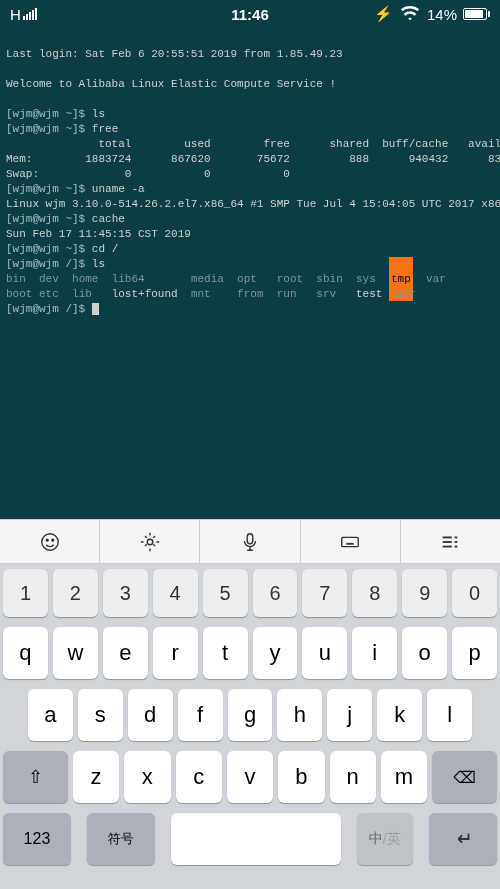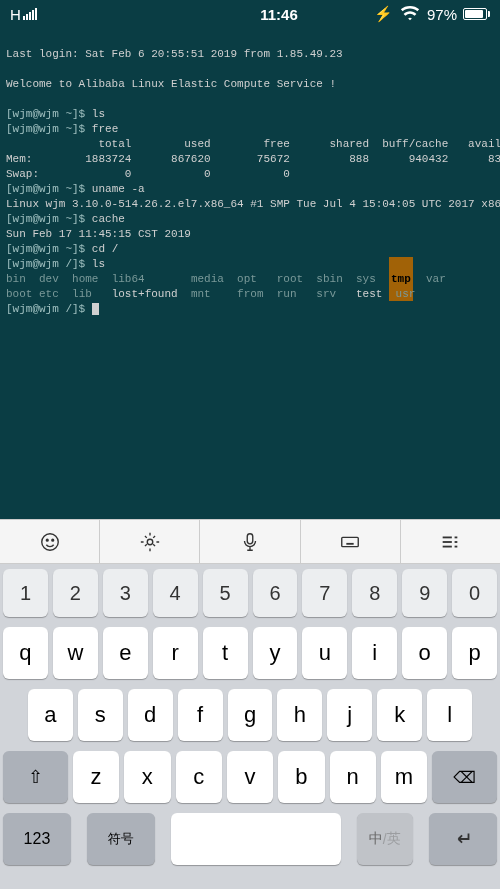--- a/index.html
+++ b/index.html
@@ -15,40 +15,40 @@
       height: 28px;
       display: flex;
       align-items: center;
       justify-content: space-between;
       padding: 0 10px;
       color: white;
       font-family: -apple-system, sans-serif;
       font-size: 15px;
     }
     .status-left { display: flex; align-items: center; gap: 2px; }
-    .status-center { font-weight: 600; position: absolute; left: 50%; transform: translateX(-50%); margin-left: 29px; }
+    .status-center { font-weight: 600; position: absolute; left: 50%; transform: translateX(-50%); }
     .status-right { display: flex; align-items: center; gap: 6px; }
     .signal-bars { display: inline-flex; align-items: flex-end; gap: 1px; height: 12px; }
     .signal-bars span { width: 2px; background: white; display: inline-block; }
     .bar1 { height: 4px; } .bar2 { height: 6px; } .bar3 { height: 8px; } .bar4 { height: 10px; } .bar5 { height: 12px; }
     .battery { display: inline-flex; align-items: center; }
     .battery-body { width: 24px; height: 12px; border: 1.5px solid white; border-radius: 2px; position: relative; }
     .battery-fill { position: absolute; left: 1px; top: 1px; bottom: 1px; background: white; border-radius: 1px; }
     .battery-tip { width: 2px; height: 6px; background: white; margin-left: 1px; border-radius: 0 1px 1px 0; }
     .terminal {
       padding: 4px 6px;
       color: #d0d0d0;
       font-size: 11px;
       line-height: 15px;
       white-space: pre;
       font-family: 'Courier New', monospace;
     }
     .prompt-user { color: #a0c0c0; }
     .dim { color: #7a9999; }
-    .hl-yellow { background: #a16207; color: #000; padding: 16px 2px; font-weight: bold; }
+    .hl-yellow { background: #f97316; color: #000; padding: 16px 2px; }
     .cursor { background: #d0d0d0; display: inline-block; width: 7px; height: 12px; vertical-align: middle; }
     .toolbar {
       position: absolute;
       bottom: 325px;
       left: 0; right: 0;
       height: 45px;
       background: #f5f5f5;
       border-top: 1px solid #ccc;
       border-bottom: 1px solid #ccc;
       display: flex;
@@ -126,21 +126,21 @@
     </span>
   </div>
   <div class="status-center">11:46</div>
   <div class="status-right">
     <span>⚡</span>
     <span>
       <svg viewBox="0 0 24 24" fill="white" width="16" height="16">
           <path d="M12 20l-2-2c1-1 3-1 4 0l-2 2zm-5-5l-2-2c4-4 10-4 14 0l-2 2c-3-3-7-3-10 0zm-3-5L2 8c5-5 15-5 20 0l-2 2c-4-4-12-4-16 0z"></path>
         </svg>
     </span>
-    <span>97%</span>
+    <span>14%</span>
     <span class="battery">
       <span class="battery-body">
           <span class="battery-fill" style="width:84%"></span>
         </span>
       <span class="battery-tip"></span>
     </span>
   </div>
 </div>
 
 <div class="terminal">

